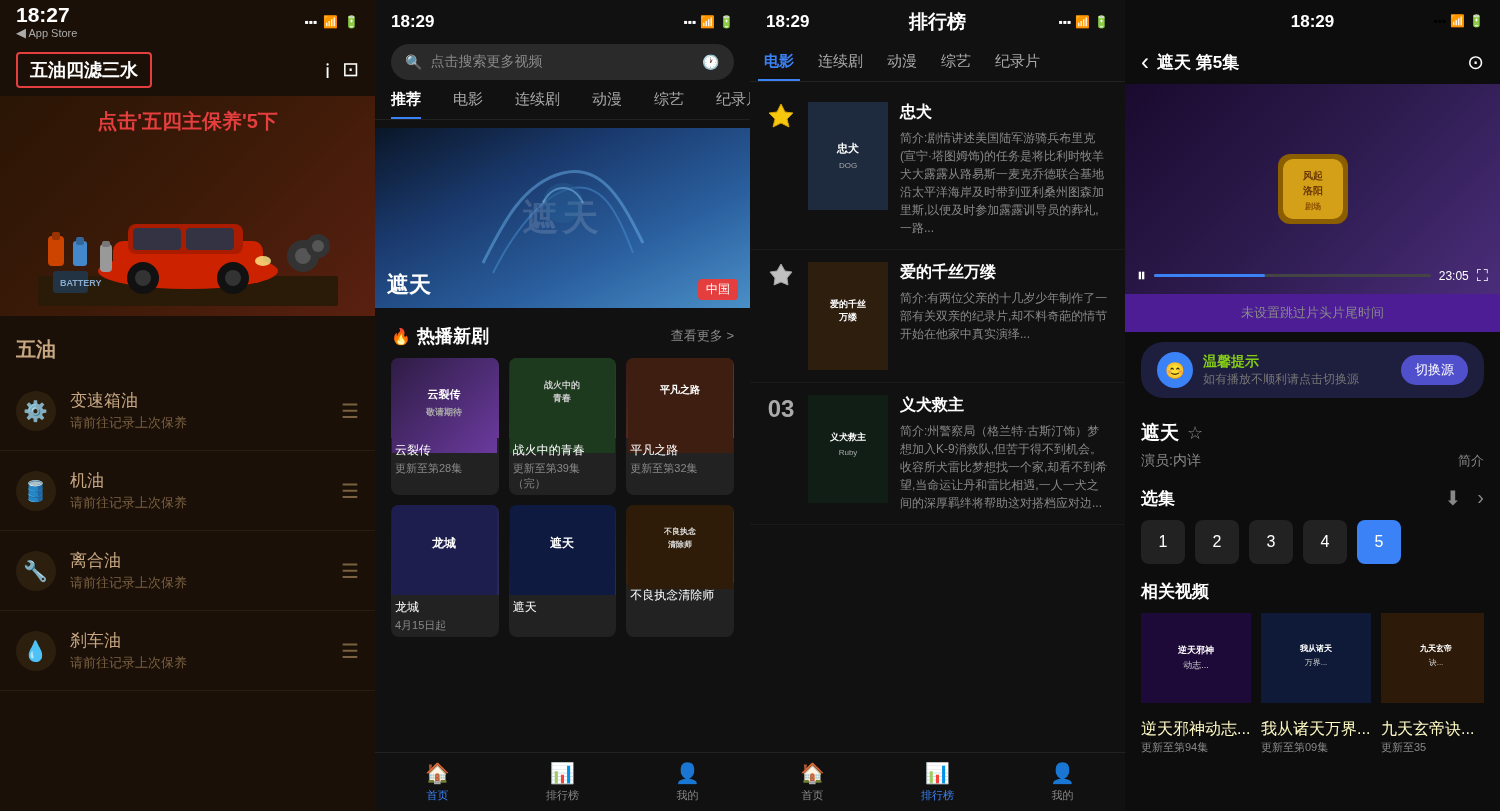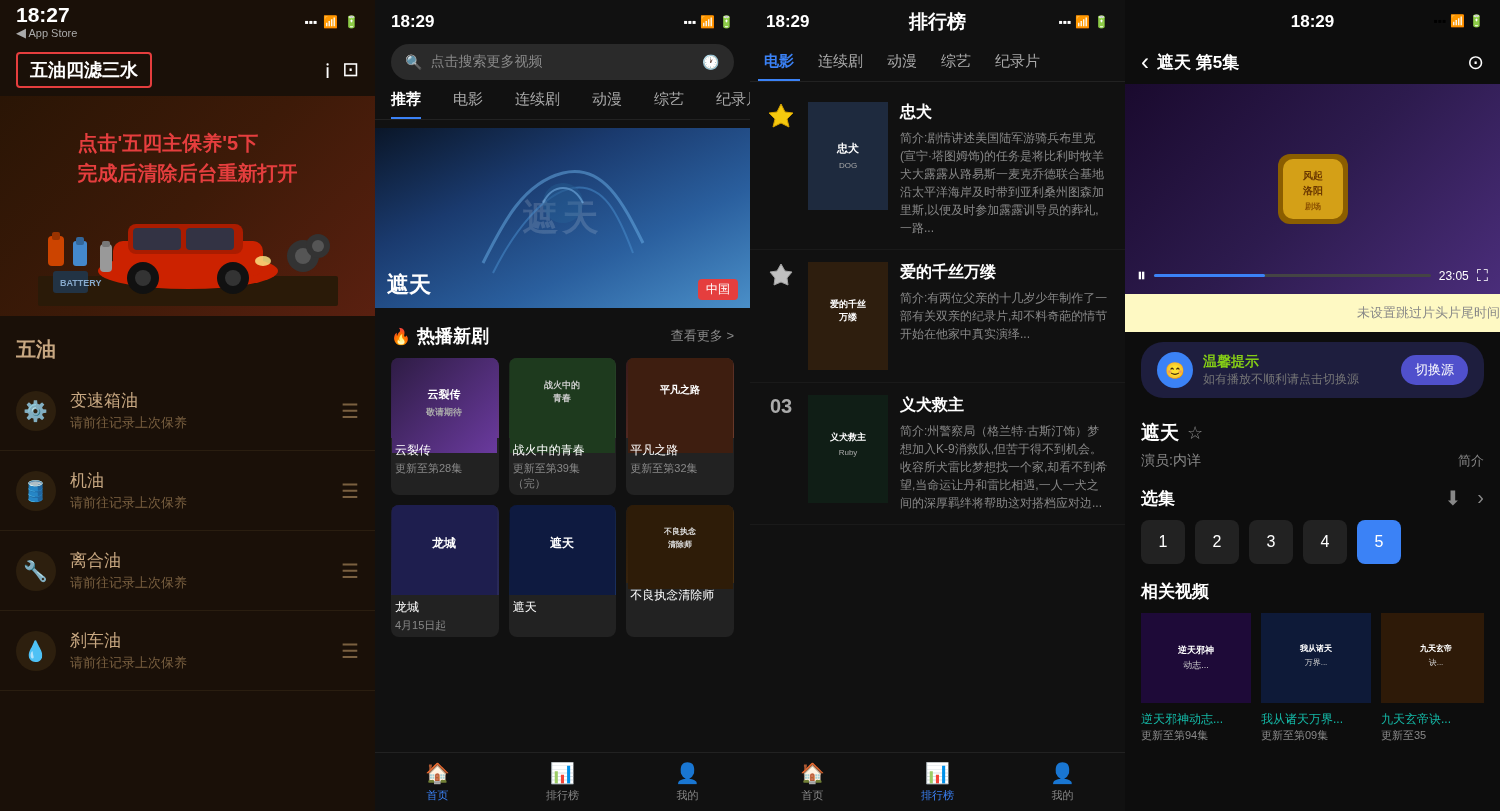--- a/index.html
+++ b/index.html
@@ -56,26 +56,27 @@
       height: 220px;
       background: linear-gradient(135deg, #2a1505 0%, #3d1a08 50%, #5a2010 100%);
       position: relative;
       overflow: hidden;
       display: flex;
       align-items: center;
       justify-content: center;
     }
     .banner-text {
       position: absolute;
-      top: 32px;
+      top: 10px;
       left: 50%;
       transform: translateX(-50%);
       color: #e53e3e;
       font-size: 20px;
       font-weight: 900;
+      text-align: center;
       line-height: 1.5;
       white-space: nowrap;
     }
     .section-title {
       color: #c8a882;
       font-size: 20px;
       font-weight: 700;
       padding: 20px 16px 8px;
     }
     .oil-item {
@@ -378,25 +379,25 @@
     }
     .progress-fill {
       height: 100%;
       background: #3b82f6;
       border-radius: 2px;
       width: 40%;
     }
     .video-time { color: #fff; font-size: 12px; }
     .fullscreen-btn { color: #fff; font-size: 16px; }
     .skip-notice {
-      background: #fef9c3;
+      background: #4c1d95;
       padding: 10px 0;
       color: #888;
       font-size: 13px;
-      text-align: right;
+      text-align: center;
     }
     .switch-source-banner {
       margin: 10px 16px;
       background: #1e1e3e;
       border-radius: 22px;
       padding: 10px 16px;
       display: flex;
       align-items: center;
       gap: 10px;
     }
@@ -482,21 +483,21 @@
     .related-placeholder {
       width: 100%;
       height: 90px;
       border-radius: 8px;
       display: flex;
       align-items: center;
       justify-content: center;
       font-size: 11px;
       color: #fff;
     }
-    .related-name { color: #14b8a6; font-size: 12px; margin-top: 8px; }
+    .related-name { color: #fef9c3; font-size: 16px; margin-top: 16px; }
     .related-ep { color: #888; font-size: 11px; }
 
     .panel2-status-icons {
       position: absolute;
       right: 16px;
       display: flex;
       gap: 4px;
       align-items: center;
       font-size: 12px;
     }
@@ -565,21 +566,20 @@
     <div class="panel1-title-box">五油四滤三水</div>
     <div class="panel1-icons">
       <span>ℹ</span>
       <span>⊡</span>
     </div>
   </div>
 
   <div class="panel1-banner">
     <div class="banner-text">
       <div>点击'五四主保养'5下</div>
-      <div>完成后清除后台重新打开</div>
     </div>
 
     <svg width="300" height="150" viewBox="0 0 300 150" style="position:absolute;bottom:10px">
 
       <rect x="0" y="120" width="300" height="30" fill="#2a1a08" rx="2"></rect>
 
       <ellipse cx="150" cy="115" rx="90" ry="18" fill="#cc2200"></ellipse>
       <rect x="75" y="85" width="150" height="35" rx="10" fill="#cc2200"></rect>
       <rect x="90" y="68" width="115" height="30" rx="8" fill="#aa1c00"></rect>
 
@@ -842,21 +842,21 @@
         <text x="40" y="58" text-anchor="middle" font-size="9" fill="#fff" font-weight="bold">万缕</text>
       </svg>
     </div>
     <div class="rank-info">
       <div class="rank-name">爱的千丝万缕</div>
       <div class="rank-desc">简介:有两位父亲的十几岁少年制作了一部有关双亲的纪录片,却不料奇葩的情节开始在他家中真实演绎...</div>
     </div>
   </div>
 
   <div class="rank-item">
-    <div class="rank-num" style="color:#aaa;font-size:20px;font-weight:900;">03</div>
+    <div class="rank-num" style="color:#aaa;font-size:24px;font-weight:900;">03</div>
     <div class="rank-thumb-placeholder" style="background:linear-gradient(135deg,#1a2a1a,#2a4a3a);">
       <svg width="80" height="108" viewBox="0 0 80 108">
         <rect width="80" height="108" fill="#101e16"></rect>
         <text x="40" y="45" text-anchor="middle" font-size="9" fill="#fff" font-weight="bold">义犬救主</text>
         <text x="40" y="60" text-anchor="middle" font-size="8" fill="#aaa">Ruby</text>
       </svg>
     </div>
     <div class="rank-info">
       <div class="rank-name">义犬救主</div>
       <div class="rank-desc">简介:州警察局（格兰特·古斯汀饰）梦想加入K-9消救队,但苦于得不到机会。收容所犬雷比梦想找一个家,却看不到希望,当命运让丹和雷比相遇,一人一犬之间的深厚羁绊将帮助这对搭档应对边...</div>

